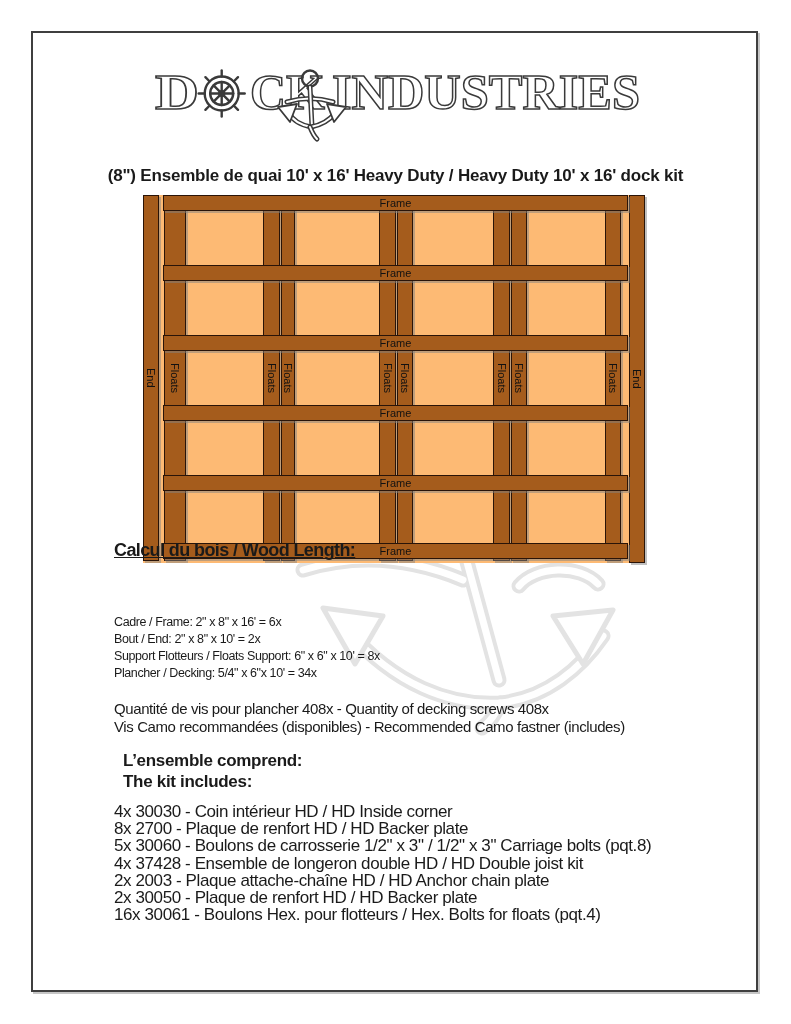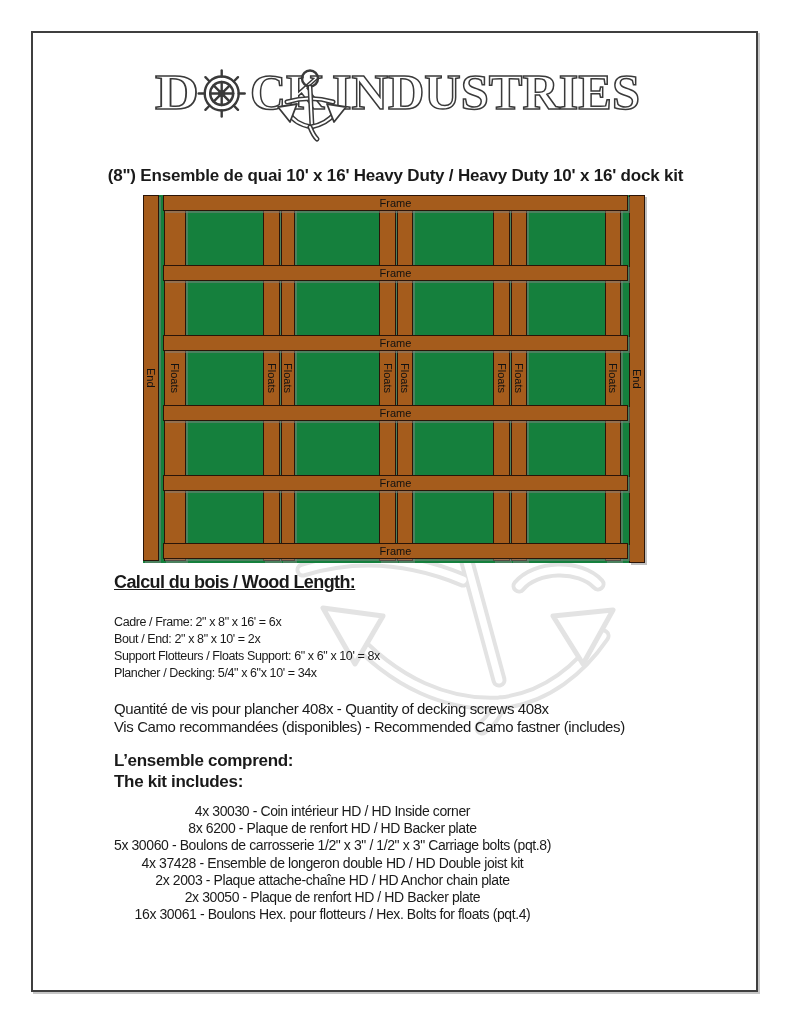--- a/index.html
+++ b/index.html
@@ -21,38 +21,38 @@
   .logo-fluke{fill:#fff;stroke:var(--logo_outline);stroke-width:1.8;stroke-linejoin:round;}
   
   #title{position:absolute;left:0;top:166px;width:791px;text-align:center;z-index:2;
         font-size:17px;font-weight:bold;letter-spacing:-0.2px;}
   
   #watermark{position:absolute;left:295px;top:540px;width:345px;height:235px;z-index:0;}
   .wm-outer{fill:none;stroke:var(--watermark);stroke-width:15;stroke-linecap:round;}
   .wm-inner{fill:none;stroke:#fff;stroke-width:7;stroke-linecap:round;}
   .wm-fluke{fill:#fff;stroke:var(--watermark);stroke-width:5;stroke-linejoin:round;}
   
-  #diagram{position:absolute;left:143px;top:195px;width:502px;height:368px;background:#15803d;z-index:1;}
+  #diagram{position:absolute;left:143px;top:195px;width:502px;height:368px;background:#fdba74;z-index:1;}
   .vbar{position:absolute;top:0;height:366px;background:var(--wood);
         border:1px solid var(--bar_border);box-sizing:border-box;
         box-shadow:2px 2px 0 rgba(130,130,130,0.5);
         display:flex;align-items:center;justify-content:center;}
   .hbar{position:absolute;left:20px;width:465px;height:16px;background:var(--wood);
         border:1px solid var(--bar_border);box-sizing:border-box;
         box-shadow:2px 2px 0 rgba(130,130,130,0.5);
         display:flex;align-items:center;justify-content:center;z-index:3;}
   .hbar .lbl{font-size:11px;color:#111;line-height:11px;}
   .vlabel{writing-mode:vertical-rl;font-size:11px;color:#111;letter-spacing:0;white-space:nowrap;}
   
   .txtblock{position:absolute;left:114px;z-index:2;}
-  #wood-heading{top:572px;font-size:18px;font-weight:bold;letter-spacing:-0.6px;text-decoration:underline;}
+  #wood-heading{top:540px;font-size:18px;font-weight:bold;letter-spacing:-0.6px;text-decoration:underline;}
   #wood-list{top:614px;font-size:12.5px;letter-spacing:-0.4px;line-height:17px;}
   #notes{top:700px;font-size:15px;letter-spacing:-0.4px;line-height:17.5px;}
-  #kit-headings{top:750px;font-size:17px;font-weight:bold;line-height:21px;letter-spacing:-0.3px;}
-  #kit-list{top:803px;font-size:14px;letter-spacing:-0.4px;line-height:17.2px;text-align:center;}
+  #kit-headings{top:750px;font-size:17px;font-weight:bold;line-height:21px;letter-spacing:-0.3px;margin-left:9px;}
+  #kit-list{top:803px;font-size:17px;letter-spacing:-0.4px;line-height:17.2px;}
 </style>
 </head>
 <body>
 
 <div id="page">
 
   <div id="border-frame"></div>
 
   <svg id="logo" viewBox="0 0 500 90">
     <text class="logo-letter" x="5" y="48" textLength="44" lengthAdjust="spacingAndGlyphs">D</text>
@@ -182,21 +182,21 @@
     <div>Vis Camo recommandées (disponibles) - Recommended Camo fastner (includes)</div>
   </div>
 
   <div class="txtblock" id="kit-headings">
     <div>L’ensemble comprend:</div>
     <div>The kit includes:</div>
   </div>
 
   <div class="txtblock" id="kit-list">
     <div>4x 30030 - Coin intérieur HD / HD Inside corner</div>
-    <div>8x 6200 - Plaque de renfort HD / HD Backer plate</div>
+    <div>8x 2700 - Plaque de renfort HD / HD Backer plate</div>
     <div>5x 30060 - Boulons de carrosserie 1/2" x 3" / 1/2" x 3" Carriage bolts (pqt.8)</div>
     <div>4x 37428 - Ensemble de longeron double HD / HD Double joist kit</div>
     <div>2x 2003 - Plaque attache-chaîne HD / HD Anchor chain plate</div>
     <div>2x 30050 - Plaque de renfort HD / HD Backer plate</div>
     <div>16x 30061 - Boulons Hex. pour flotteurs / Hex. Bolts for floats (pqt.4)</div>
   </div>
 
 </div>
 
 </body></html>

